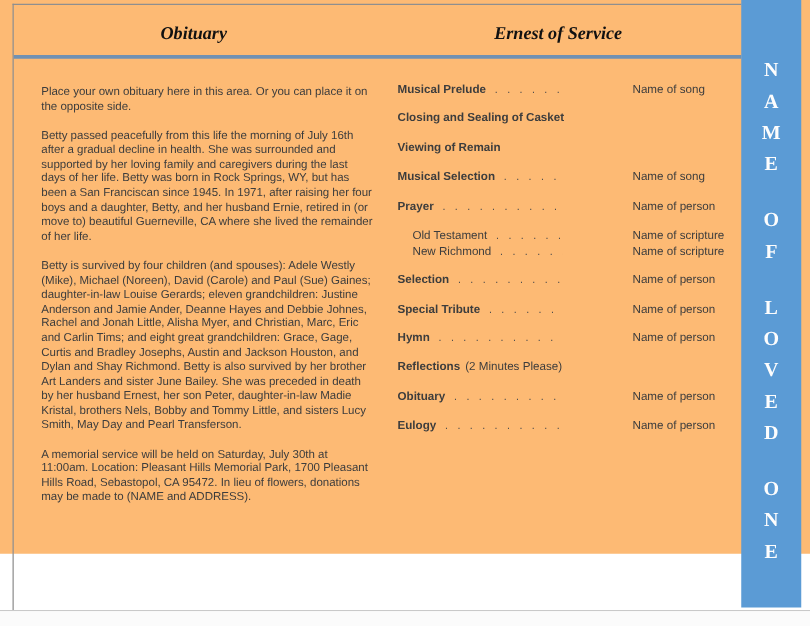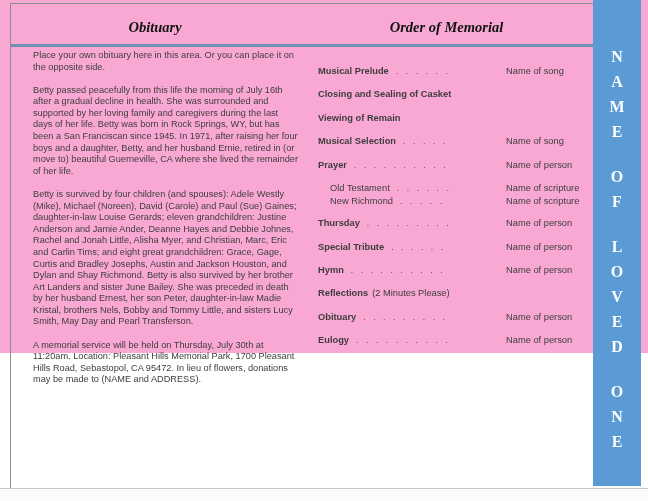--- a/index.html
+++ b/index.html
@@ -4,38 +4,38 @@
 <style>
   :root{
     --sidebar-blue:#5b9bd5;
     --divider-blue:#7091b3;
     --ink:#3d3d3d;
   }
   *{margin:0;padding:0;box-sizing:border-box;}
   html,body{width:648px;height:501px;background:#ffffff;overflow:hidden;}
   body{font-family:"Liberation Sans",sans-serif;color:var(--ink);}
 
-  .page{position:relative;width:648px;height:353px;background:#f9a8d4;}
+  .page{position:relative;width:648px;height:443px;background:#fdba74;}
 
   
   .frame-top{position:absolute;top:3px;left:10px;width:583px;height:1px;background:#8f8f8f;}
   .frame-left{position:absolute;top:3px;left:10px;width:1px;height:485px;background:#8f8f8f;}
   .frame-bottom{position:absolute;top:488px;left:0;width:648px;height:1px;background:#c9c9c9;}
   .below-page{position:absolute;top:489px;left:0;width:648px;height:12px;background:#fbfbfb;}
 
   
   .heading{position:absolute;top:19px;text-align:center;
     font-family:"Liberation Serif",serif;font-style:italic;font-weight:700;
     font-size:14.5px;color:#111;}
   .heading.left{left:10px;width:290px;}
   .heading.right{left:300px;width:293px;}
   .divider{position:absolute;top:44px;left:11px;width:582px;height:3px;background:var(--divider-blue);}
 
   
-  .obit-col{position:absolute;left:33px;top:50px;width:266px;
+  .obit-col{position:absolute;left:33px;top:68px;width:266px;
     font-size:9.2px;line-height:11.6px;color:var(--ink);}
   .obit-col p{margin-bottom:11.5px;}
 
   
   .oos-col{position:absolute;left:318px;top:66px;width:268px;
     font-size:9.3px;line-height:11.6px;color:var(--ink);}
   .oos-row{display:flex;align-items:flex-start;margin-bottom:11.8px;}
   .oos-row.tight{margin-bottom:1.6px;}
   .oos-sub{display:flex;align-items:baseline;margin-bottom:1.6px;padding-left:12px;justify-content:space-between;}
   .oos-sub.last{margin-bottom:10.4px;}
@@ -55,29 +55,29 @@
 </style>
 </head>
 <body>
 
 <div class="page">
 
   <div class="frame-top"></div>
   <div class="frame-left"></div>
 
   <div class="heading left">Obituary</div>
-  <div class="heading right">Order of Memorial</div>
+  <div class="heading right">Ernest of Service</div>
 
   <div class="divider"></div>
 
   <div class="obit-col" id="obit-paragraphs">
       <p>Place your own obituary here in this area. Or you can place it on the opposite side.</p>
       <p>Betty passed peacefully from this life the morning of July 16th after a gradual decline in health.  She was surrounded and supported by her loving family and caregivers during the last days of her life.  Betty was born in Rock Springs, WY, but has been a San Franciscan since 1945.  In 1971, after raising her four boys and a daughter, Betty, and her husband Ernie, retired in (or move to) beautiful Guerneville, CA where she lived the remainder of her life.</p>
       <p>Betty is survived by four children (and spouses): Adele Westly (Mike), Michael (Noreen), David (Carole) and Paul (Sue) Gaines;  daughter-in-law Louise Gerards;  eleven grandchildren: Justine Anderson and Jamie Ander, Deanne Hayes and Debbie Johnes, Rachel and Jonah Little, Alisha Myer, and Christian, Marc, Eric and Carlin Tims;  and eight great grandchildren: Grace, Gage, Curtis and Bradley Josephs, Austin and Jackson Houston, and Dylan and Shay Richmond.  Betty is also survived by her brother Art Landers and sister June Bailey.  She was preceded in death by her husband Ernest, her son Peter, daughter-in-law Madie Kristal, brothers Nels, Bobby and Tommy Little, and sisters Lucy Smith, May Day and Pearl Transferson.</p>
-      <p>A memorial service will be held on Thursday, July 30th at 11:20am.  Location:  Pleasant Hills Memorial Park, 1700 Pleasant Hills Road, Sebastopol, CA 95472.  In lieu of flowers, donations may be made to (NAME and ADDRESS).</p>
+      <p>A memorial service will be held on Saturday, July 30th at 11:00am.  Location:  Pleasant Hills Memorial Park, 1700 Pleasant Hills Road, Sebastopol, CA 95472.  In lieu of flowers, donations may be made to (NAME and ADDRESS).</p>
     </div>
 
   <div class="oos-col" id="oos-items">
       <div class="oos-row">
         <span class="oos-label">Musical Prelude</span>
         <span class="oos-leader">. . . . . . . . . . . . . . . . . . . . . . . . . . . . . . . . . . . . . . . . . . . . . . . . . . . . . . . . . . . .</span>
         <span class="oos-value">Name of song</span>
       </div>
       <div class="oos-row">
         <span class="oos-label">Closing and Sealing of Casket</span>
@@ -99,21 +99,21 @@
         <span class="oos-label">Old Testament</span>
         <span class="oos-leader">. . . . . . . . . . . . . . . . . . . . . . . . . . . . . . . . . . . . . . . . . . . . . . . . . . . . . . . . . . . .</span>
         <span class="oos-value">Name of scripture</span>
       </div>
       <div class="oos-sub last">
         <span class="oos-label">New Richmond</span>
         <span class="oos-leader">. . . . . . . . . . . . . . . . . . . . . . . . . . . . . . . . . . . . . . . . . . . . . . . . . . . . . . . . . . . .</span>
         <span class="oos-value">Name of scripture</span>
       </div>
       <div class="oos-row">
-        <span class="oos-label">Thursday</span>
+        <span class="oos-label">Selection</span>
         <span class="oos-leader">. . . . . . . . . . . . . . . . . . . . . . . . . . . . . . . . . . . . . . . . . . . . . . . . . . . . . . . . . . . .</span>
         <span class="oos-value">Name of person</span>
       </div>
       <div class="oos-row">
         <span class="oos-label">Special Tribute</span>
         <span class="oos-leader">. . . . . . . . . . . . . . . . . . . . . . . . . . . . . . . . . . . . . . . . . . . . . . . . . . . . . . . . . . . .</span>
         <span class="oos-value">Name of person</span>
       </div>
       <div class="oos-row">
         <span class="oos-label">Hymn</span>

